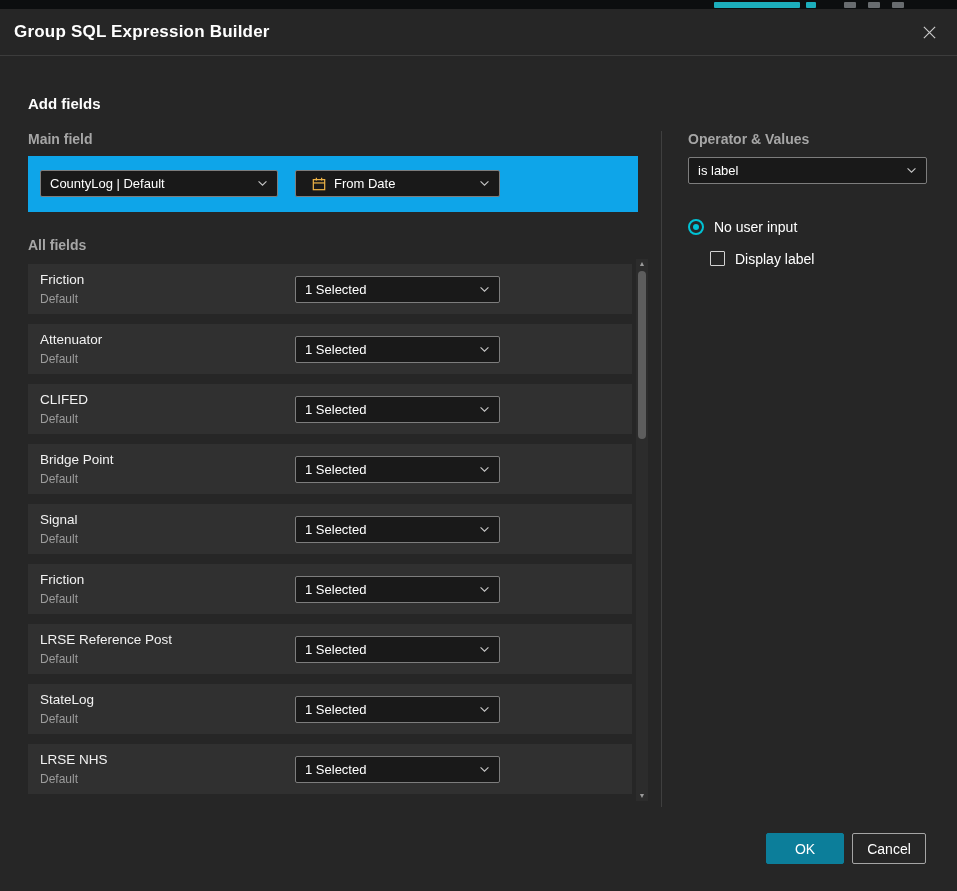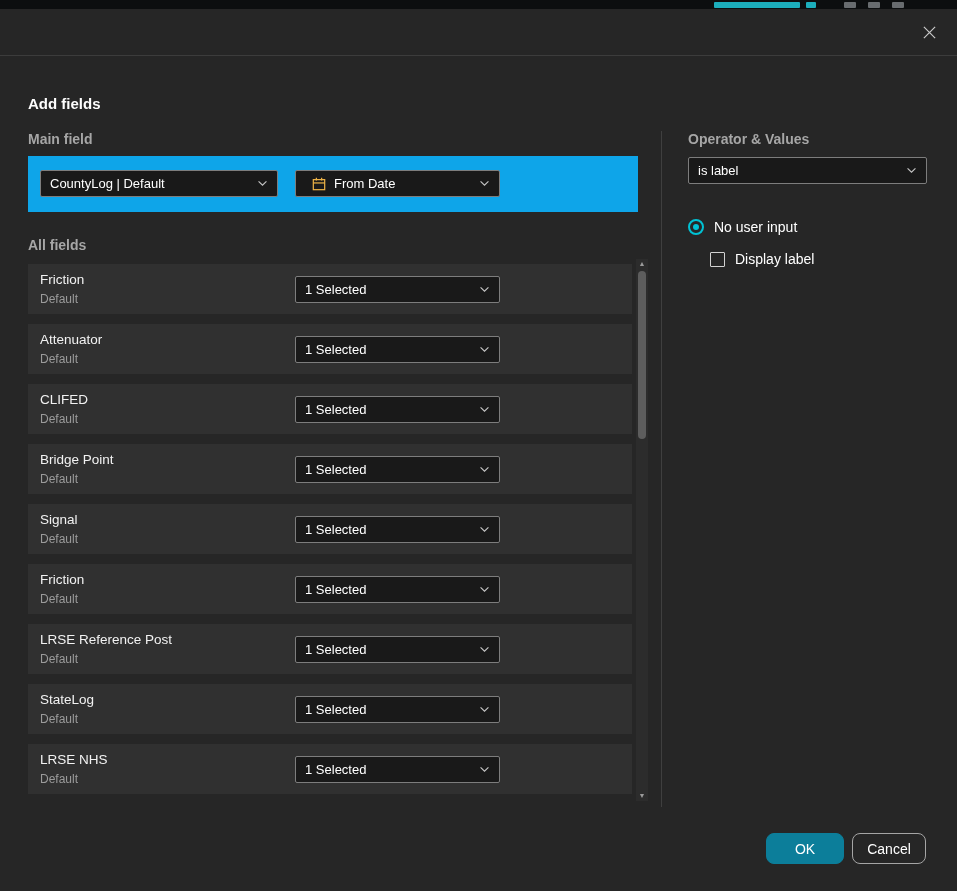--- a/index.html
+++ b/index.html
@@ -63,25 +63,25 @@
   .op-select { position:absolute; left:688px; top:148px; width:239px; }
 
   .radio-row { position:absolute; left:688px; top:210px; display:flex; align-items:center; gap:10px; cursor:pointer; }
   .radio-outer {
     flex:none; width:16px; height:16px; border-radius:50%;
     border:2px solid #00c2d4; display:flex; align-items:center; justify-content:center;
   }
   .radio-dot { width:6px; height:6px; border-radius:50%; background:#00c2d4; }
   .radio-row .lbl, .check-row .lbl { color:#ffffff; font-size:14px; }
 
-  .check-row { position:absolute; left:710px; top:242px; display:flex; align-items:center; gap:10px; cursor:pointer; }
+  .check-row { position:absolute; left:710px; top:242px; display:flex; gap:10px; cursor:pointer; }
   .checkbox { flex:none; width:15px; height:15px; border:1px solid #d2d2d2; border-radius:1px; background:transparent; }
 
   .btn {
-    position:absolute; top:824px; height:31px; border-radius:8px;
+    position:absolute; top:824px; height:31px; border-radius:2px;
     font-family:"Liberation Sans", sans-serif; font-size:14px; cursor:pointer;
     display:flex; align-items:center; justify-content:center;
   }
   .btn-ok { left:766px; width:78px; background:#0c7e9a; border:1px solid #0c7e9a; color:#ffffff; }
   .btn-cancel { left:852px; width:74px; background:transparent; border:1px solid #a5a5a5; color:#ffffff; }
 </style>
 </head>
 <body>
 
 <div class="page">
@@ -90,20 +90,21 @@
     <span class="frag teal" style="left:714px; width:86px;"></span>
     <span class="frag teal" style="left:806px; width:10px;"></span>
     <span class="frag gray" style="left:844px; width:12px;"></span>
     <span class="frag gray" style="left:868px; width:12px;"></span>
     <span class="frag gray" style="left:892px; width:12px;"></span>
   </div>
 
   <div class="modal">
 
     <div class="modal-header">
+      <span class="modal-title">Group SQL Expression Builder</span>
       <button class="close-btn">
         <svg width="15" height="15" viewBox="0 0 16 16">
           <path d="M2 2 L14 14 M14 2 L2 14" stroke="#c9c9c9" stroke-width="1.3" fill="none"></path>
         </svg>
       </button>
     </div>
 
     <div class="heading" style="left:28px; top:86px;">Add fields</div>
 
     <div class="section-label" style="left:28px; top:122px;">Main field</div>

